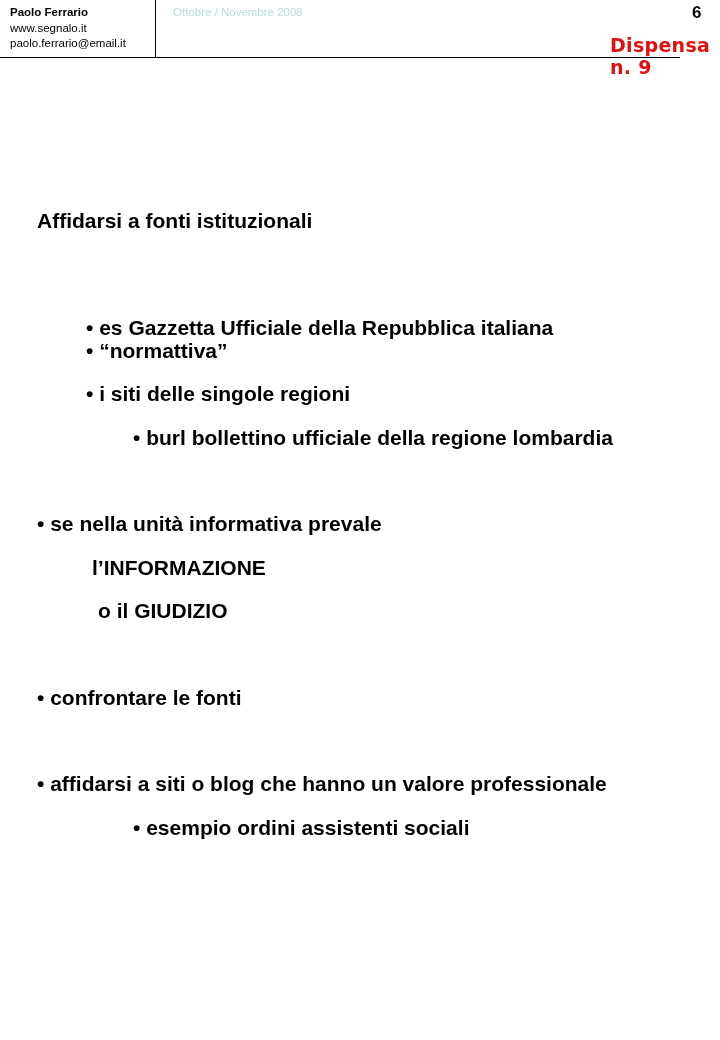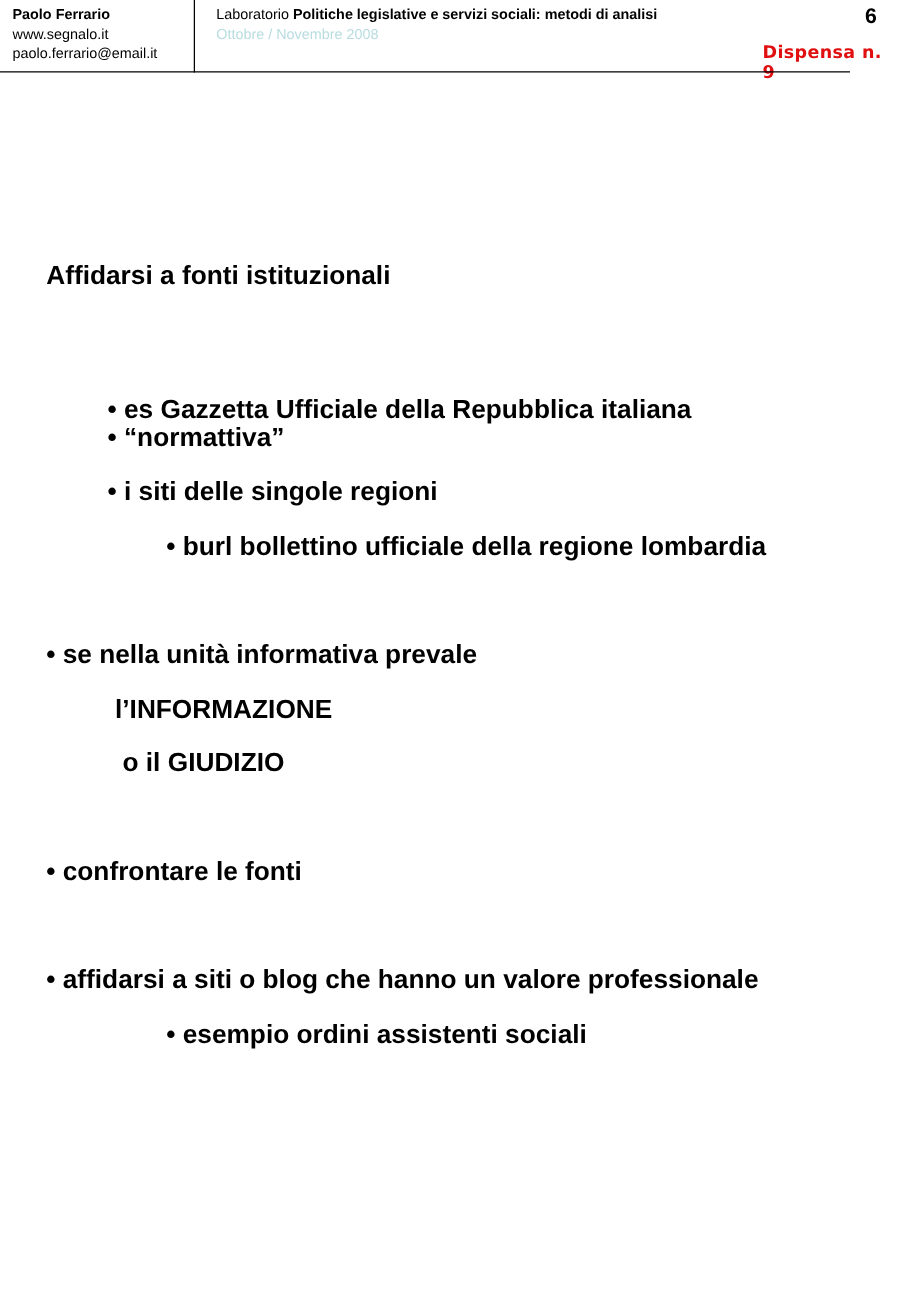--- a/index.html
+++ b/index.html
@@ -6,35 +6,34 @@
     body { width: 720px; height: 1040px; position: relative; overflow: hidden; font-family: "Liberation Sans", sans-serif; color: #000; }
     .header { position: absolute; left: 0; top: 0; width: 720px; height: 60px; }
     .hdr-left { position: absolute; left: 10px; top: 5px; font-size: 11.5px; line-height: 15.5px; }
     .hdr-left .name { font-weight: bold; }
     .vdiv { position: absolute; left: 155px; top: 0; width: 1px; height: 58px; background: #000; }
     .hrule { position: absolute; left: 0; top: 57px; width: 680px; height: 1px; background: #000; }
     .hdr-mid { position: absolute; left: 173px; top: 5px; font-size: 11.5px; line-height: 15.5px; white-space: nowrap; }
     .hdr-mid .b { font-weight: bold; }
     .hdr-mid .date { color: #b8dce0; }
     .page-num { position: absolute; left: 692px; top: 3px; font-size: 17px; font-weight: bold; }
-    .dispensa { position: absolute; left: 610px; top: 34px; font-size: 14px; font-weight: bold; color: #e01010; font-family: "DejaVu Sans", sans-serif; letter-spacing: 0.3px; }
+    .dispensa { position: absolute; left: 610px; top: 34px; font-size: 19px; font-weight: bold; color: #e01010; font-family: "DejaVu Sans", sans-serif; letter-spacing: 0.3px; }
     .body-text { position: absolute; font-size: 21px; font-weight: bold; white-space: nowrap; line-height: 24px; }
   </style>
 </head>
 <body>
 
 <div class="header">
   <div class="hdr-left">
     <div class="name">Paolo Ferrario</div>
     <div>www.segnalo.it</div>
     <div>paolo.ferrario@email.it</div>
   </div>
   <div class="vdiv"></div>
   <div class="hdr-mid">
-    <div><span>Laboratorio </span><span class="b">Politiche legislative e servizi sociali: metodi di analisi</span></div>
     <div class="date">Ottobre / Novembre 2008</div>
   </div>
   <div class="page-num">6</div>
   <div class="dispensa">Dispensa n. 9</div>
   <div class="hrule"></div>
 </div>
 
 <div class="body-text" style="left:37px; top:209px;">Affidarsi a fonti istituzionali</div>
 <div class="body-text" style="left:86px; top:296px;margin-top:20px;">• es Gazzetta Ufficiale della Repubblica italiana</div>
 <div class="body-text" style="left:86px; top:339px;">• “normattiva”</div>

